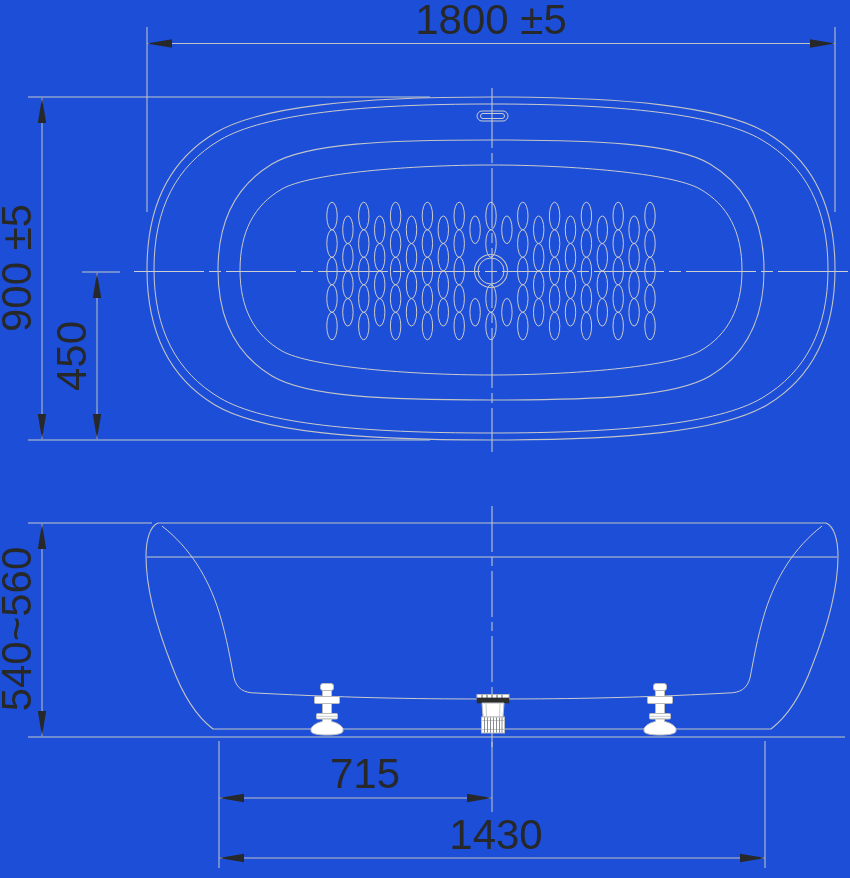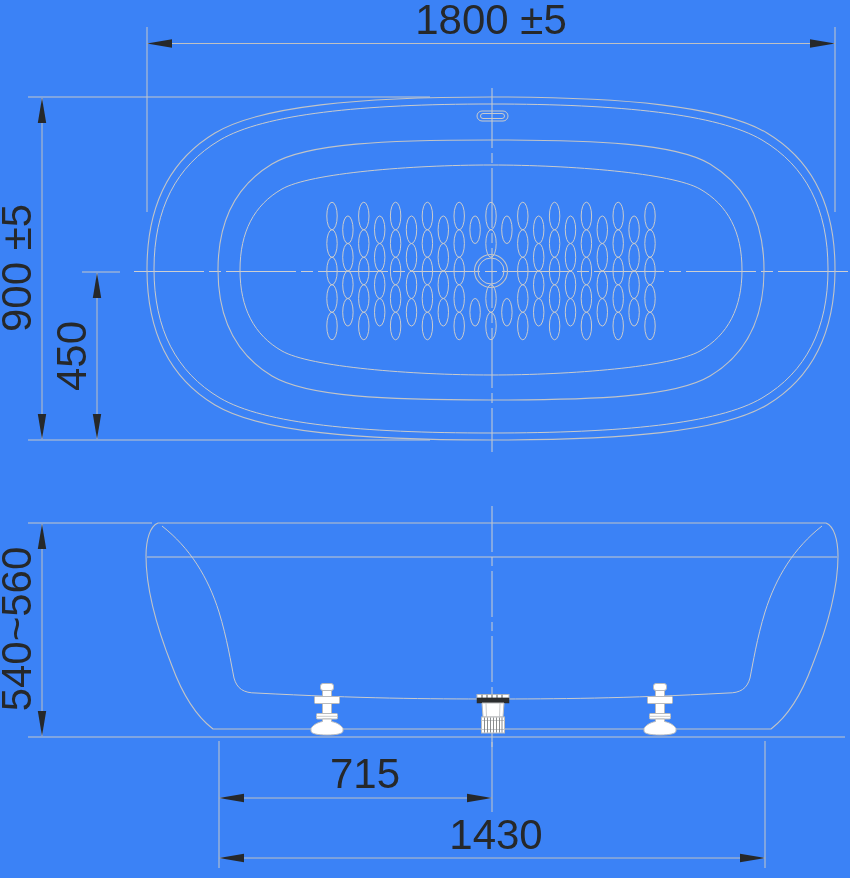--- a/index.html
+++ b/index.html
@@ -1,16 +1,16 @@
 <!DOCTYPE html>
 <html><head>
 <meta charset="utf-8">
 <style>
   html,body{margin:0;padding:0;background:#ffffff;}
-  .canvas{width:850px;height:878px;background:#3b82f6;position:relative;overflow:hidden;}
+  .canvas{width:850px;height:878px;background:#1d4ed8;position:relative;overflow:hidden;}
   svg{display:block;}
   .outline{fill:none;stroke:#c2c4c6;stroke-width:1.1;}
   .outline-thin{fill:none;stroke:#c9cbcd;stroke-width:1;}
   .white-part{fill:#ffffff;stroke:#b9bbbd;stroke-width:1;}
   .centerline{fill:none;stroke:#cdcfd1;stroke-width:1;}
   .dimline{fill:none;stroke:#bfc1c3;stroke-width:1;}
   .extline{fill:none;stroke:#c6c8ca;stroke-width:1;}
   .arrow{fill:#26282a;stroke:none;}
   .dimtext{font-family:"Liberation Sans","DejaVu Sans",sans-serif;font-size:42px;fill:#26282a;}
   .hatch{stroke:#7d8082;stroke-width:.9;}

